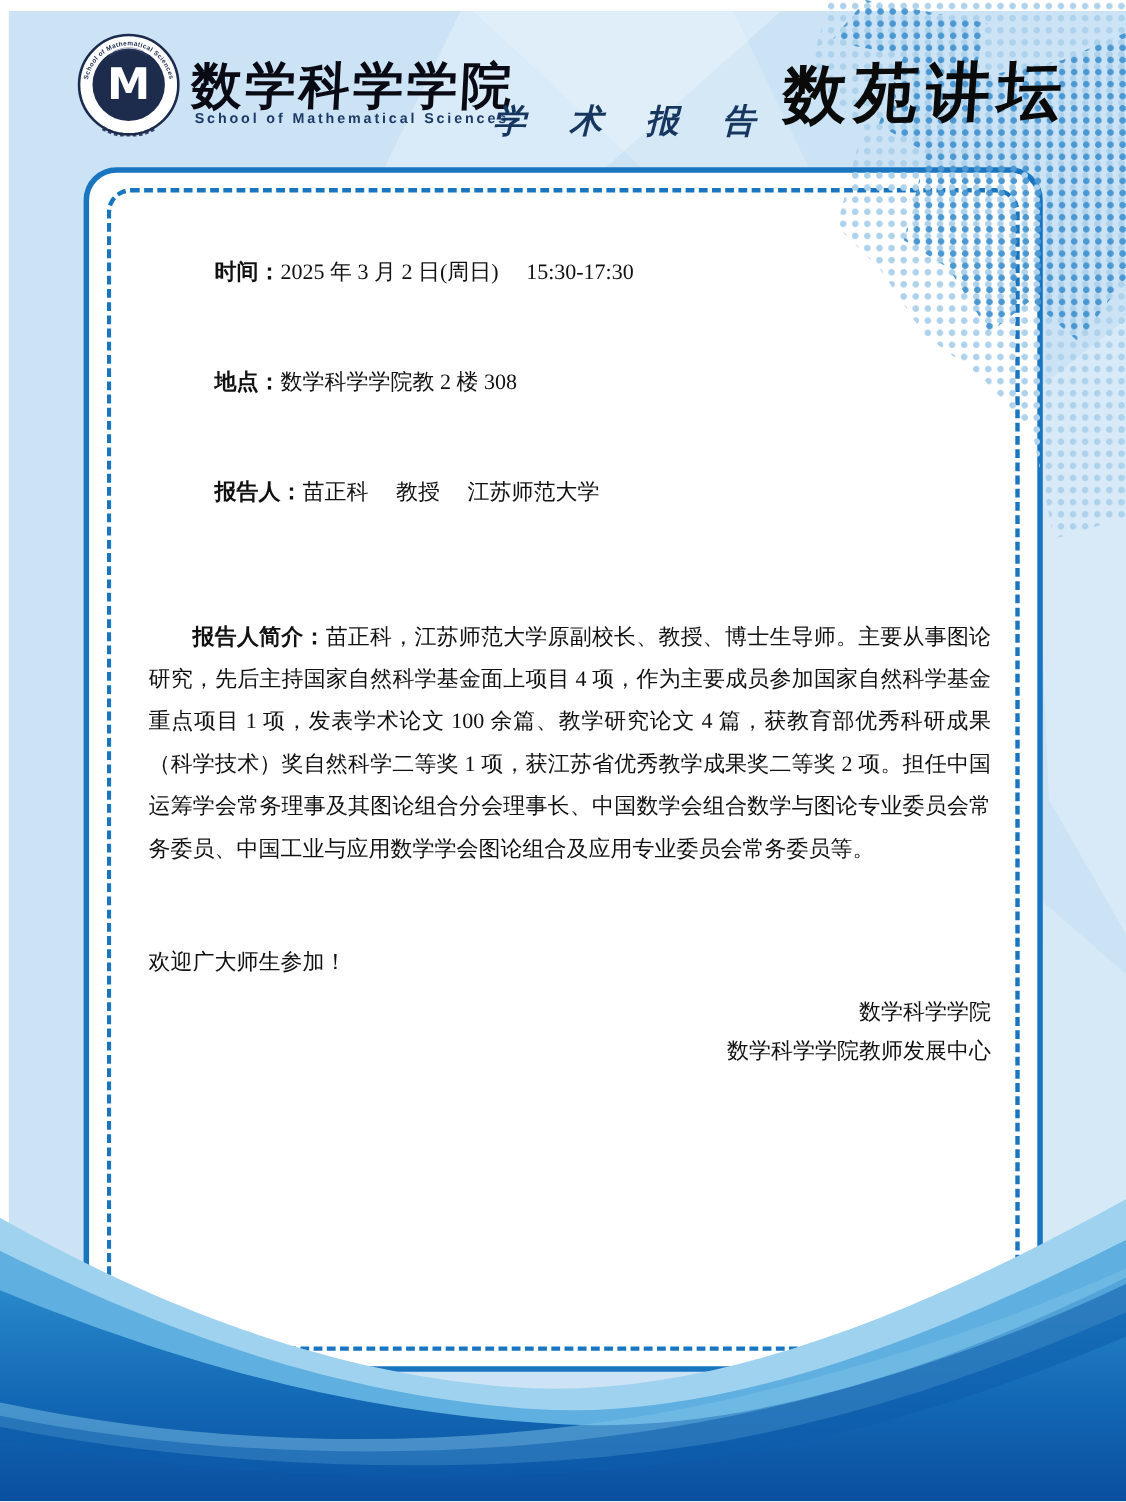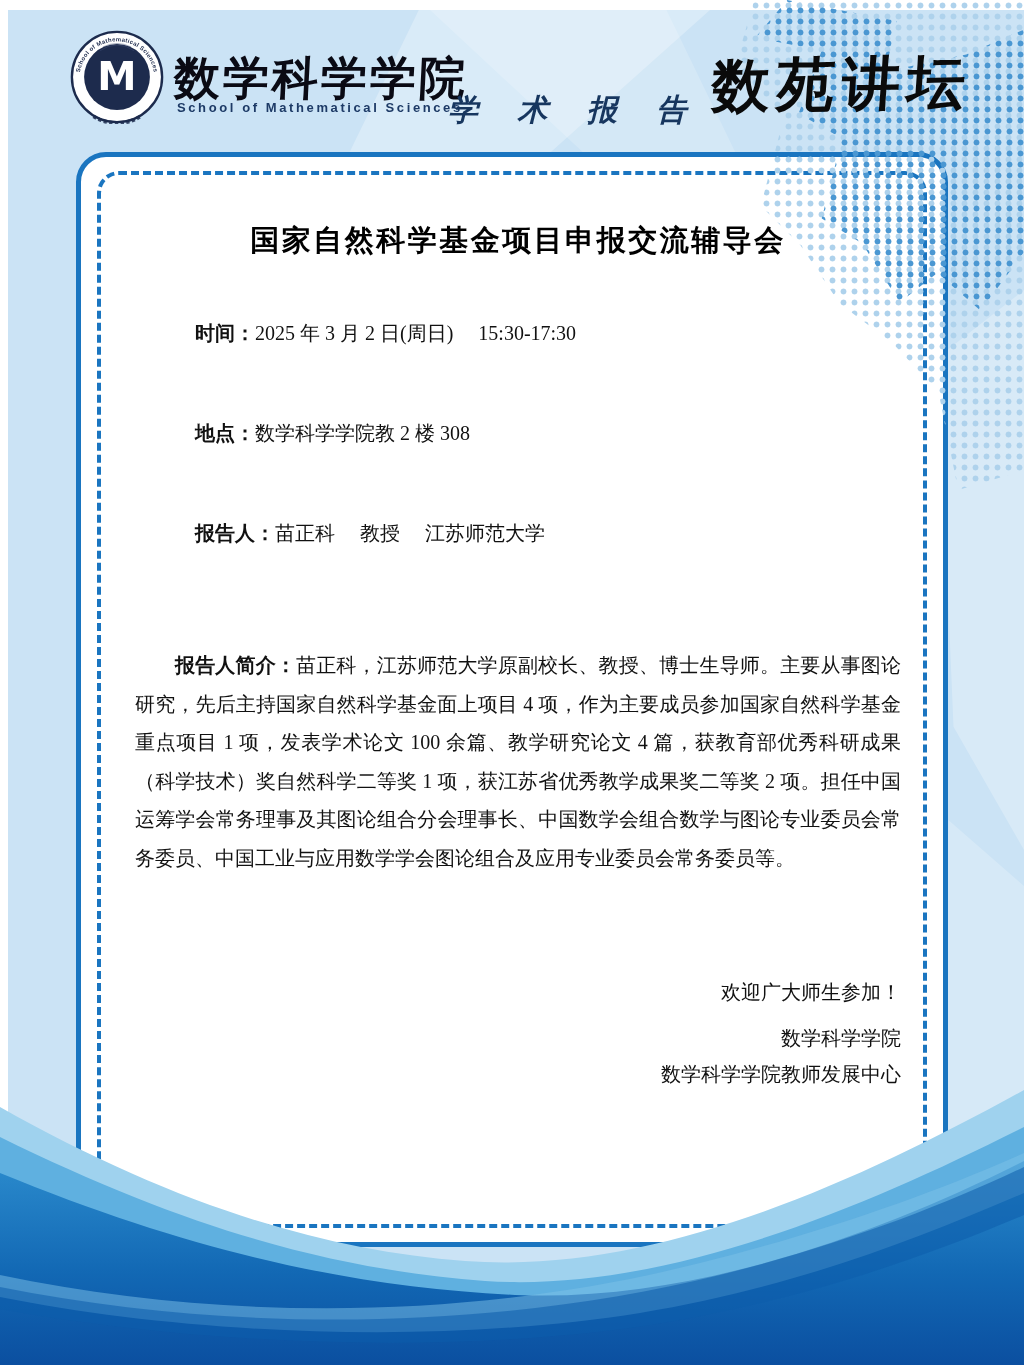--- a/index.html
+++ b/index.html
@@ -51,21 +51,21 @@
   .content{position:absolute;left:34px;right:22px;top:0;bottom:0;color:#111111;}
 
   .talk-title{margin:46px 0 0 0;text-align:center;font-size:29px;font-weight:bold;
         letter-spacing:2.5px;color:#000;}
   .meta{margin-top:36px;}
   .meta-row{font-size:20px;margin-bottom:27px;white-space:pre-wrap;}
   .meta-label{font-weight:bold;}
   .bio{margin-top:76px;font-size:20px;line-height:38.5px;text-align:justify;text-indent:2em;
        white-space:normal;}
   .bio-label{font-weight:bold;}
-  .welcome{margin-top:102px;text-align:right;font-size:20px;}
+  .welcome{margin-top:70px;text-align:left;font-size:20px;}
   .signatures{margin-top:14px;text-align:right;font-size:20px;line-height:36px;}
 
   
   .waves{position:absolute;left:0;bottom:0;width:1024px;height:330px;z-index:10;display:block;}
 </style>
 </head>
 <body>
 
 <div class="poster">
   <div class="bg"></div>
@@ -93,21 +93,20 @@
     </div>
     <div class="brand-cn">数学科学学院</div>
     <div class="brand-en">School of Mathematical Sciences</div>
     <div class="banner-title">学 术 报 告</div>
   </div>
   <div class="forum-name">数苑讲坛</div>
 
   <div class="card">
     <div class="card-inner">
       <div class="content">
-        <h1 class="talk-title">国家自然科学基金项目申报交流辅导会</h1>
         <div class="meta">
           <div class="meta-row">
             <span class="meta-label">时间：</span><span>2025 年 3 月 2 日(周日)　 15:30-17:30</span>
           </div>
           <div class="meta-row">
             <span class="meta-label">地点：</span><span>数学科学学院教 2 楼 308</span>
           </div>
           <div class="meta-row">
             <span class="meta-label">报告人：</span><span>苗正科　 教授　 江苏师范大学</span>
           </div>

